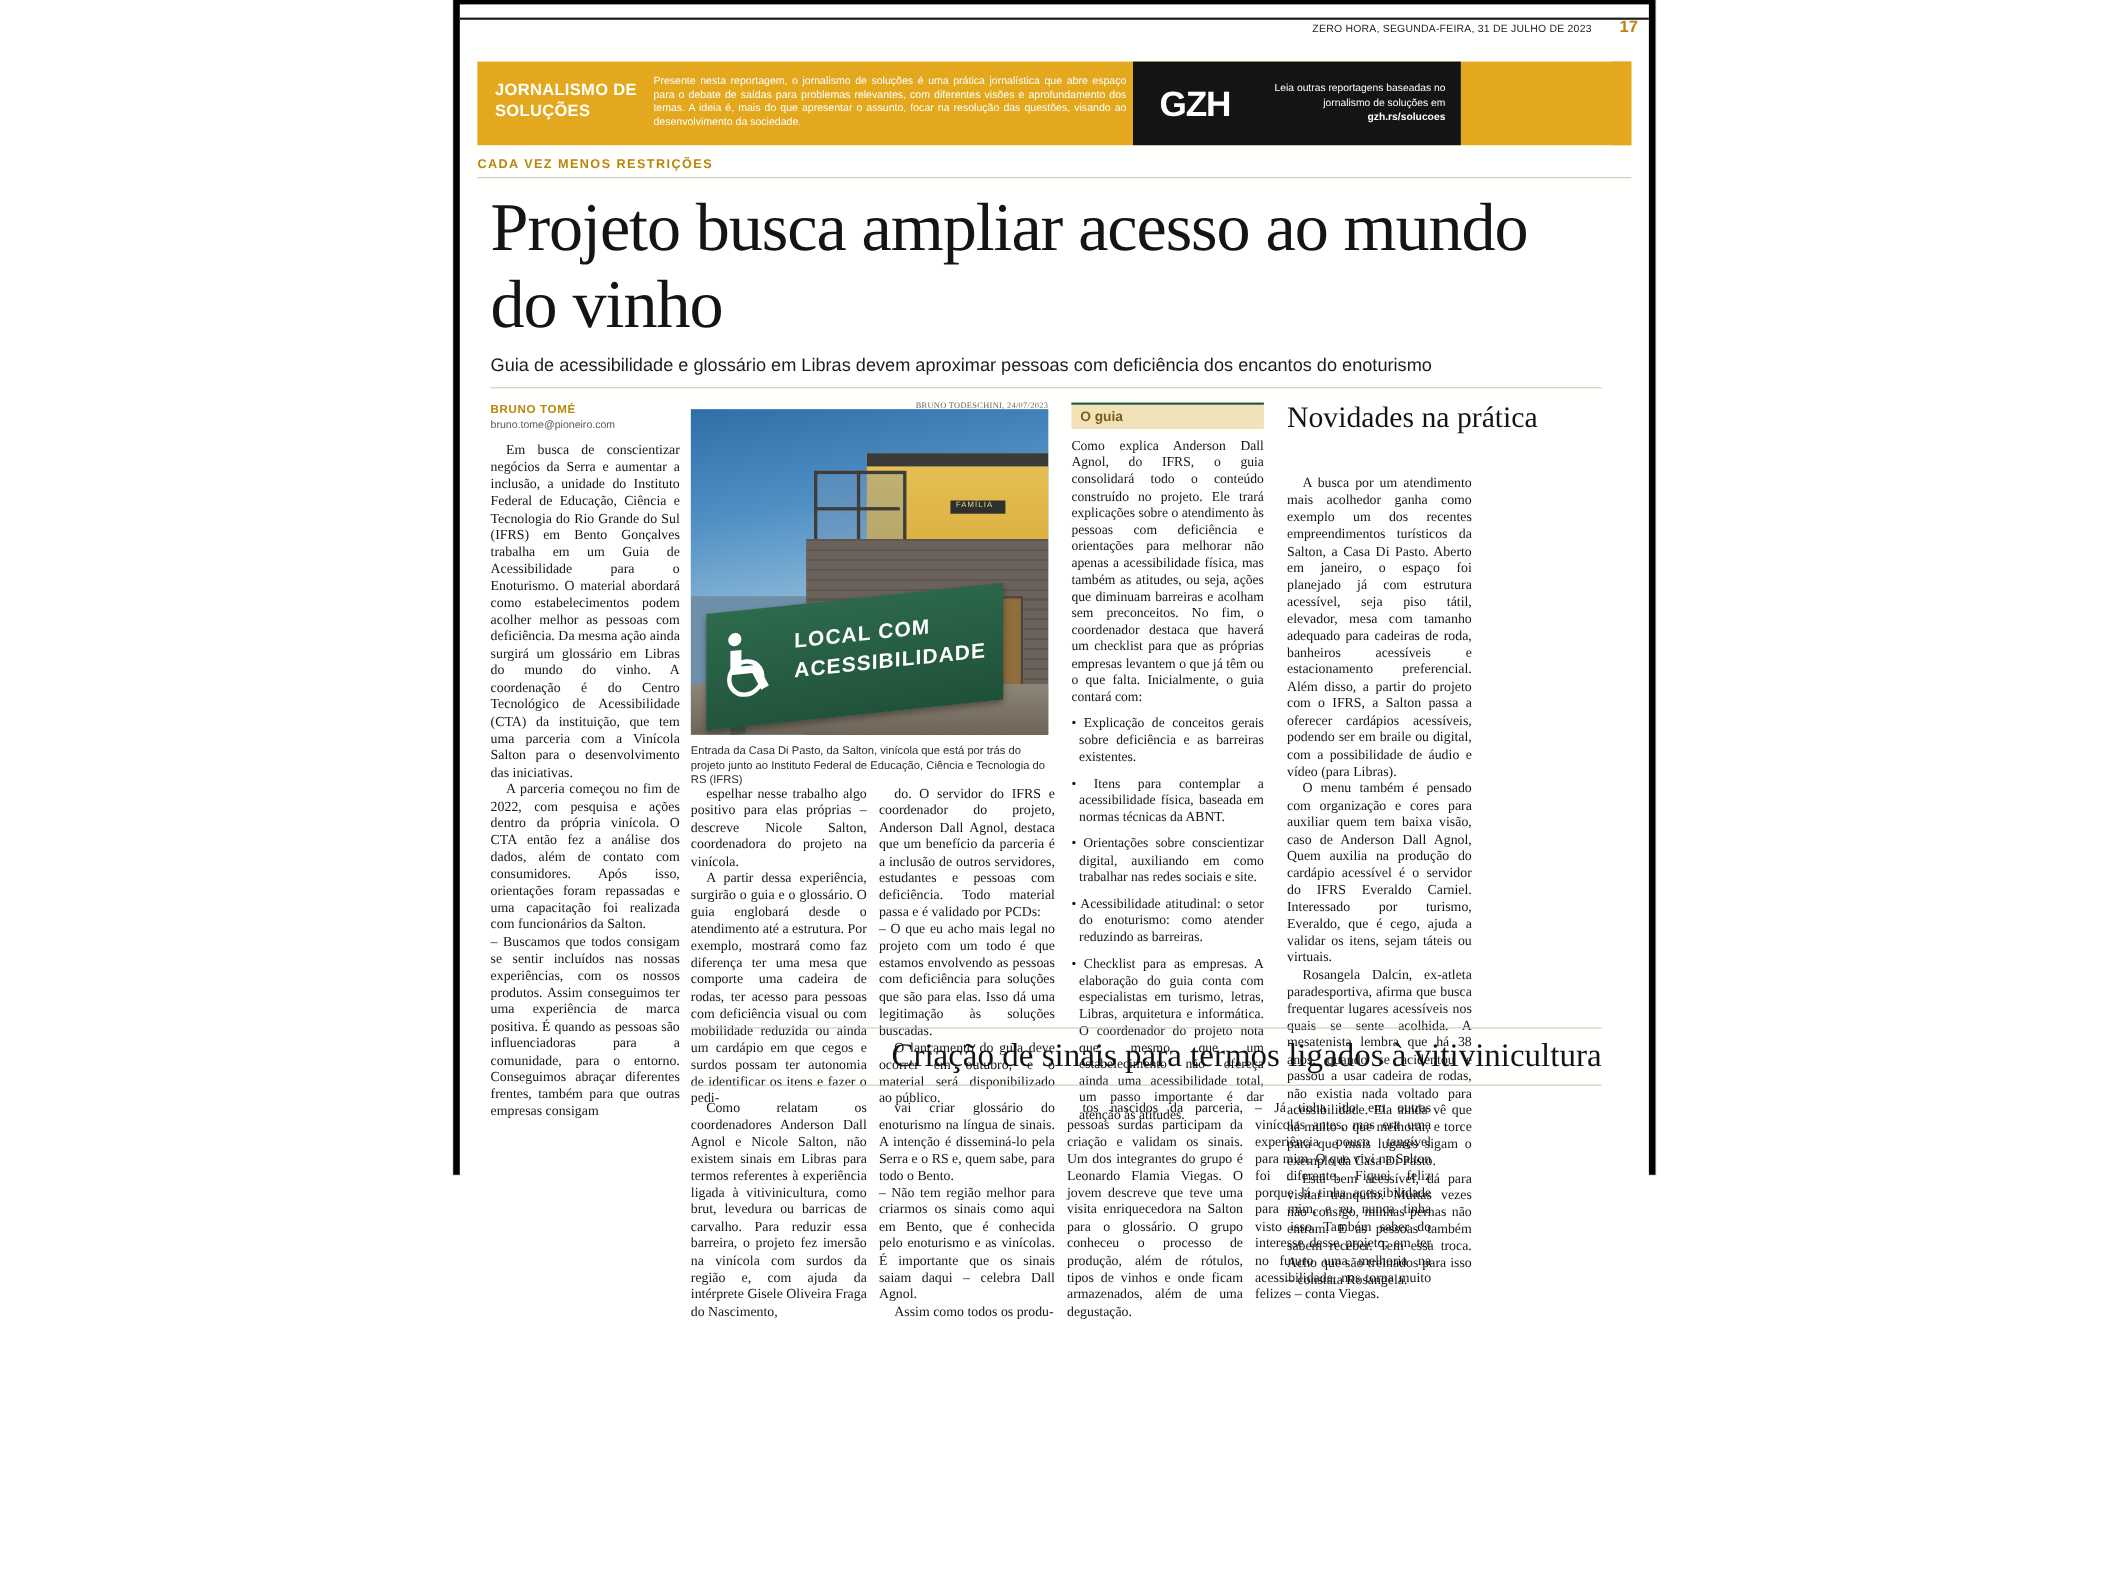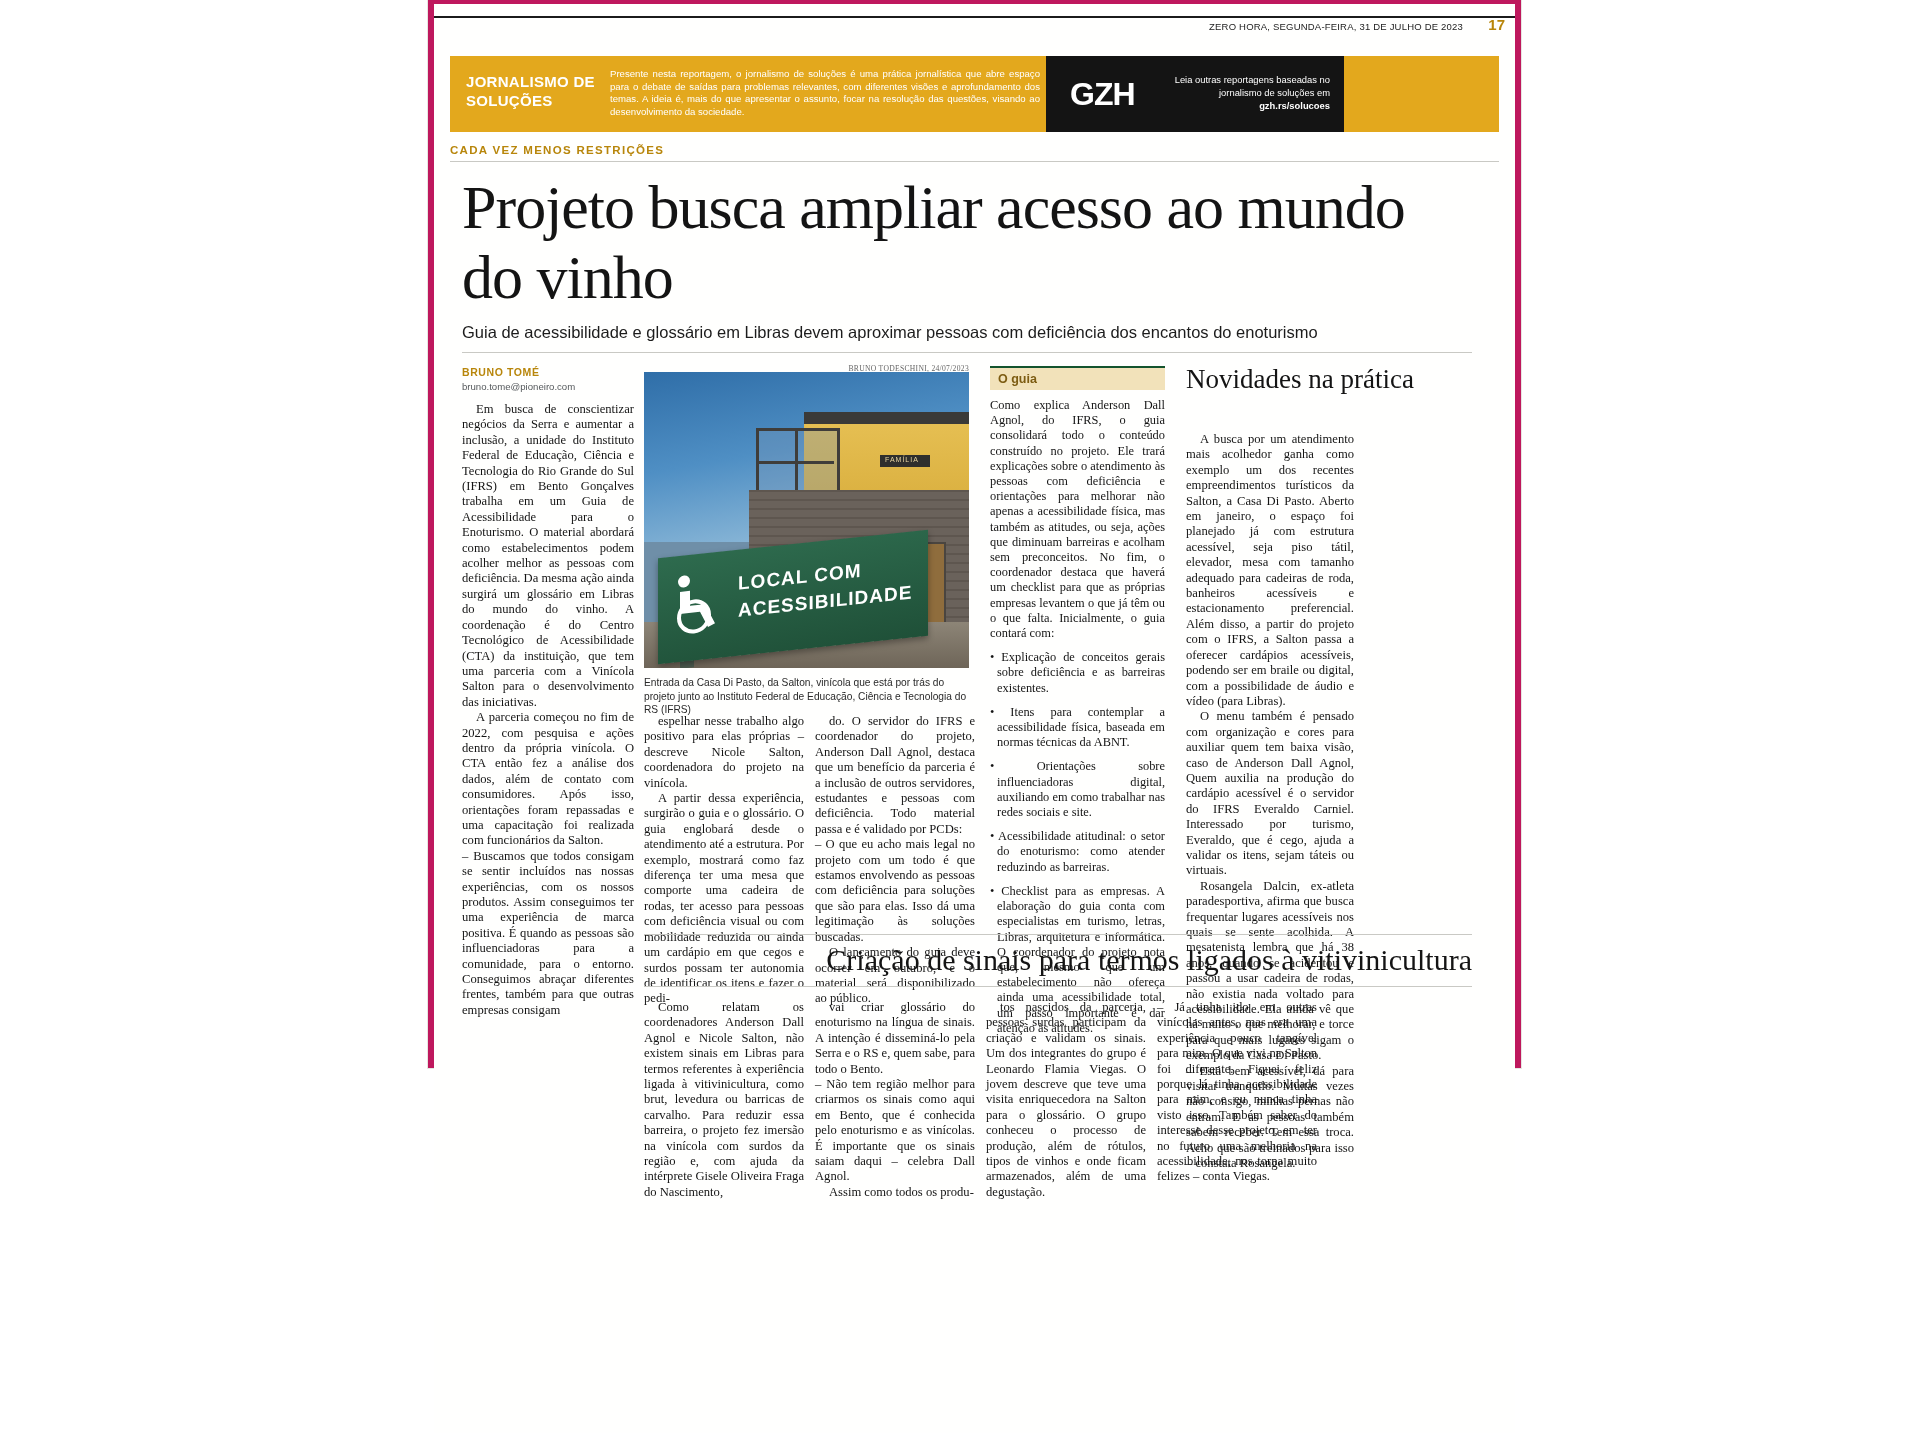--- a/index.html
+++ b/index.html
@@ -16,25 +16,25 @@
   }
   .page {
     position: relative;
     width: 1920px;
     height: 1437px;
     background: #ffffff;
   }
   
   .sheet {
     position: absolute;
-    left: 428px;
+    left: 412px;
     top: 0px;
     width: 1093px;
     height: 1068px;
-    background: #be185d;
+    background: #000000;
     box-shadow: 0 0 0 1px #e6e6e2;
   }
   .sheet-inner {
     position: absolute;
     left: 6px;
     top: 4px;
     width: 1081px;
     height: 1429px;
     background: #fffffe;
   }
@@ -487,21 +487,21 @@
       </div>
 
       <div class="guia-box">
         <div class="guia-header">
           <span>O guia</span>
         </div>
         <div class="guia-body">
           <p>Como explica Anderson Dall Agnol, do IFRS, o guia consolidará todo o conteúdo construído no projeto. Ele trará explicações sobre o atendimento às pessoas com deficiência e orientações para melhorar não apenas a acessibilidade física, mas também as atitudes, ou seja, ações que diminuam barreiras e acolham sem preconceitos. No fim, o coordenador destaca que haverá um checklist para que as próprias empresas levantem o que já têm ou o que falta. Inicialmente, o guia contará com:</p>
           <p class="bullet">• Explicação de conceitos gerais sobre deficiência e as barreiras existentes.</p>
           <p class="bullet">• Itens para contemplar a acessibilidade física, baseada em normas técnicas da ABNT.</p>
-          <p class="bullet">• Orientações sobre influenciadoras digital, auxiliando em como trabalhar nas redes sociais e site.</p>
+          <p class="bullet">• Orientações sobre conscientizar digital, auxiliando em como trabalhar nas redes sociais e site.</p>
           <p class="bullet">• Acessibilidade atitudinal: o setor do enoturismo: como atender reduzindo as barreiras.</p>
           <p class="bullet">• Checklist para as empresas. A elaboração do guia conta com especialistas em turismo, letras, Libras, arquitetura e informática. O coordenador do projeto nota que, mesmo que um estabelecimento não ofereça ainda uma acessibilidade total, um passo importante é dar atenção às atitudes.</p>
         </div>
       </div>
 
       <div class="side-head">Novidades na prática</div>
       <div class="col" id="col5">
         <p>A busca por um atendimento mais acolhedor ganha como exemplo um dos recentes empreendimentos turísticos da Salton, a Casa Di Pasto. Aberto em janeiro, o espaço foi planejado já com estrutura acessível, seja piso tátil, elevador, mesa com tamanho adequado para cadeiras de roda, banheiros acessíveis e estacionamento preferencial. Além disso, a partir do projeto com o IFRS, a Salton passa a oferecer cardápios acessíveis, podendo ser em braile ou digital, com a possibilidade de áudio e vídeo (para Libras).</p>
         <p>O menu também é pensado com organização e cores para auxiliar quem tem baixa visão, caso de Anderson Dall Agnol, Quem auxilia na produção do cardápio acessível é o servidor do IFRS Everaldo Carniel. Interessado por turismo, Everaldo, que é cego, ajuda a validar os itens, sejam táteis ou virtuais.</p>
         <p>Rosangela Dalcin, ex-atleta paradesportiva, afirma que busca frequentar lugares acessíveis nos quais se sente acolhida. A mesatenista lembra que há 38 anos, quando se acidentou e passou a usar cadeira de rodas, não existia nada voltado para acessibilidade. Ela ainda vê que há muito o que melhorar, e torce para que mais lugares sigam o exemplo da Casa Di Pasto.</p>

